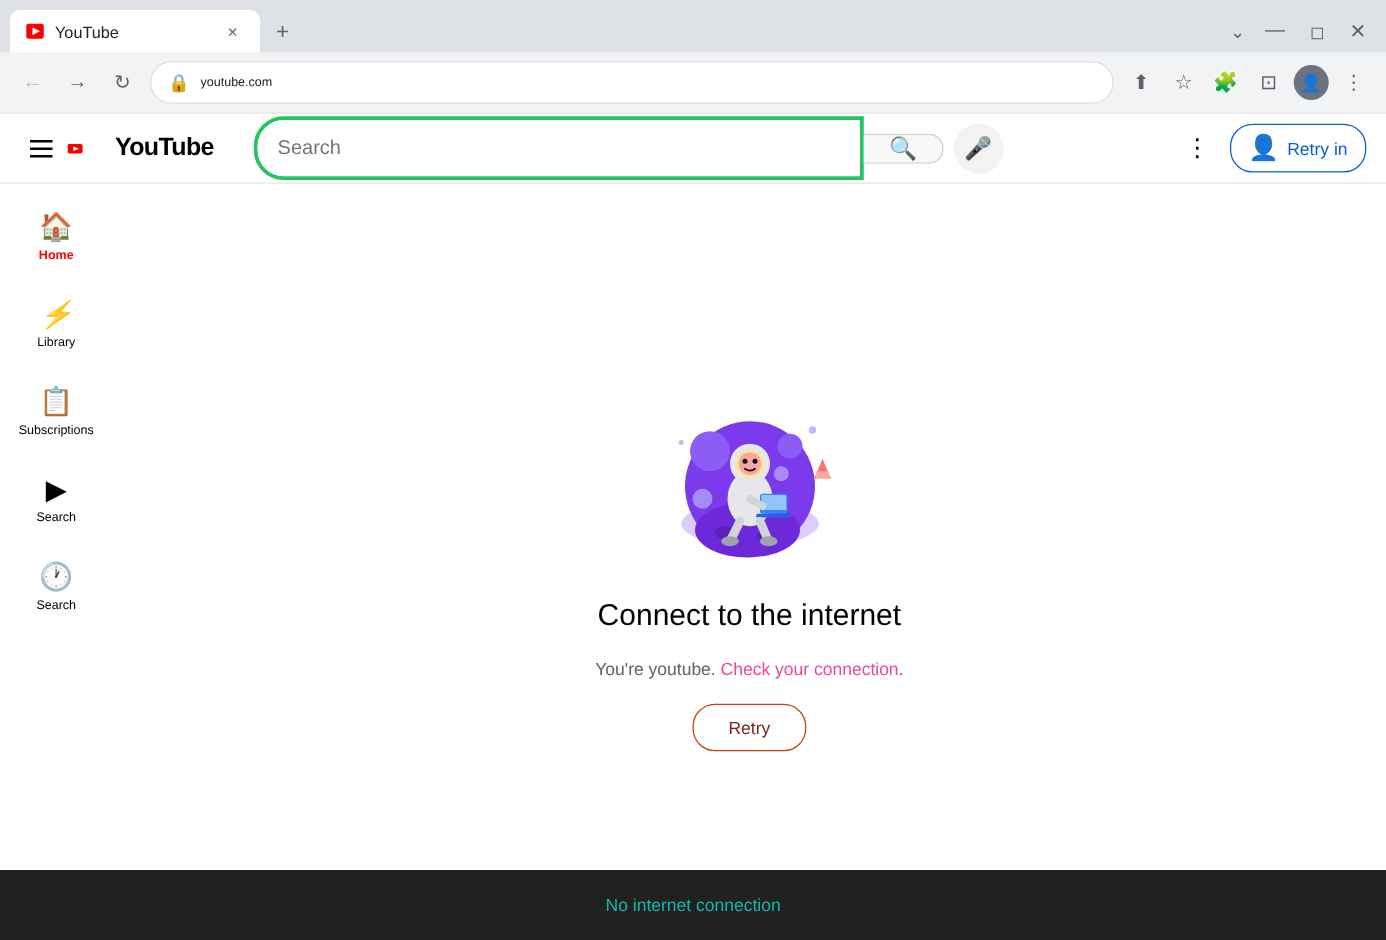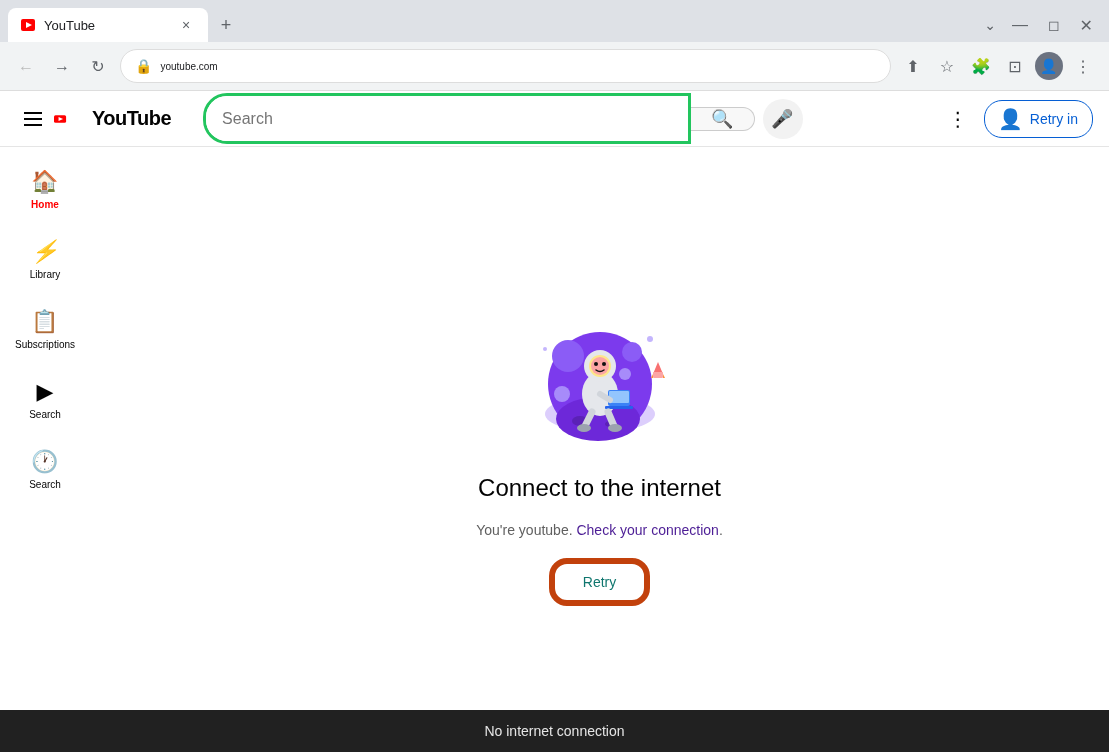--- a/index.html
+++ b/index.html
@@ -347,46 +347,46 @@
     .offline-title {
       font-size: 24px;
       color: #030303;
       font-weight: 400;
     }
     .offline-desc {
       font-size: 14px;
       color: #606060;
     }
     .offline-desc a {
-      color: #4c1d95;
+      color: #ec4899;
       text-decoration: none;
     }
     .retry-btn {
-      border: 6px solid #c2410c;
+      border: 1px solid #c2410c;
       border-radius: 18px;
       padding: 10px 28px;
       font-size: 14px;
       font-weight: 500;
-      color: #0f766e;
+      color: #7f1d1d;
       background: #fff;
       cursor: pointer;
     }
 
     
     .yt-bottom-bar {
       position: absolute;
       bottom: 0;
       left: 0;
       right: 0;
-      height: 42px;
+      height: 56px;
       background: #212121;
       display: flex;
       align-items: center;
       justify-content: center;
-      color: #e5e5e5;
+      color: #14b8a6;
       font-size: 14px;
       font-weight: 500;
     }
   </style>
 </head>
 <body>
 
 <div class="browser-chrome">
 
   <div class="tab-bar">

